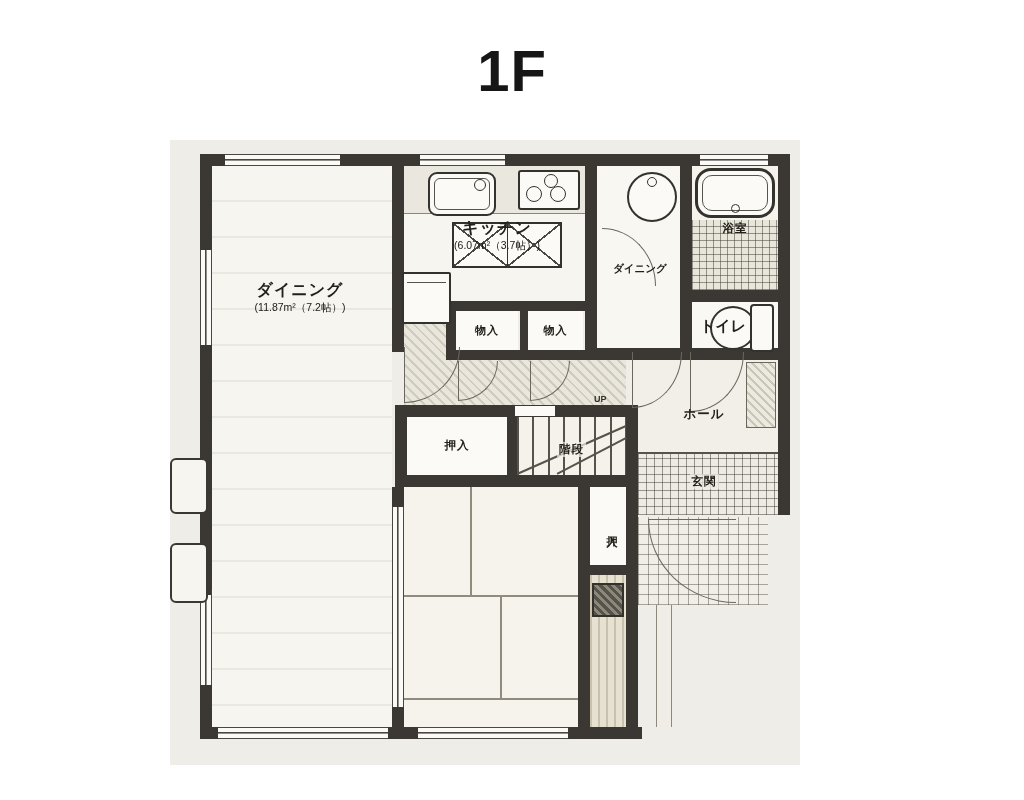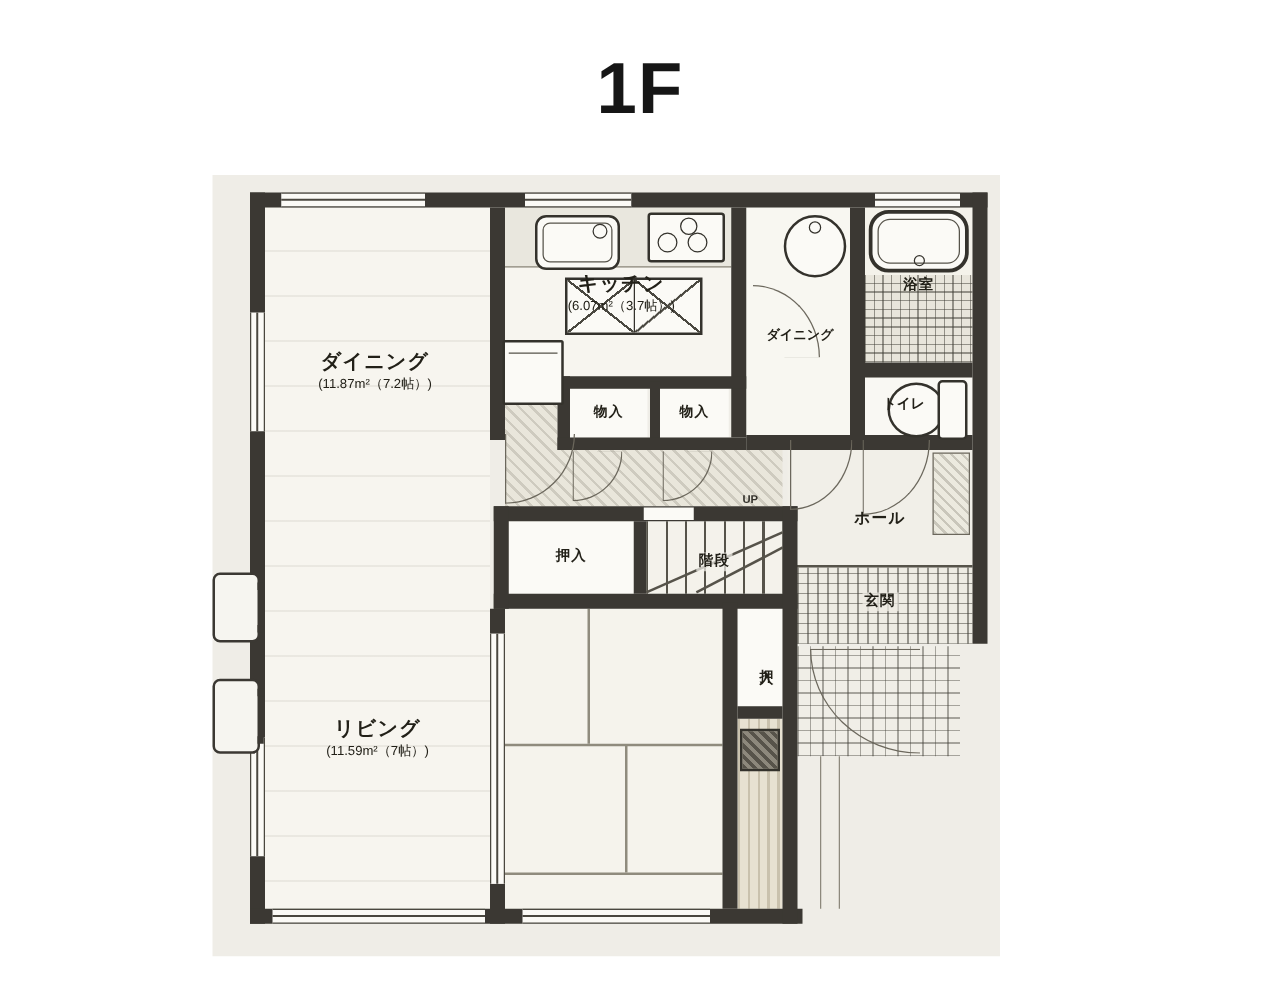--- a/index.html
+++ b/index.html
@@ -195,32 +195,28 @@
   <div class="acunit abs" style="left:0px;top:403px;width:34px;height:56px;"></div>
 
   <div class="lab" style="left:40px;top:140px;width:180px;">
     <div class="nm">ダイニング</div>
     <div class="ar">(11.87m²（7.2帖）)</div>
   </div>
   <div class="lab" style="left:247px;top:78px;width:160px;">
     <div class="nm">キッチン</div>
     <div class="ar">(6.07m²（3.7帖）)</div>
   </div>
-  <div class="lab" style="left:42px;top:434px;width:180px;">
-    <div class="nm">リビング</div>
-    <div class="ar">(11.59m²（7帖）)</div>
-  </div>
   <div class="lab" style="left:427px;top:122px;width:86px;">
     <div class="nm" style="font-size:10.5px;letter-spacing:0;">ダイニング</div>
   </div>
   <div class="lab" style="left:522px;top:82px;width:86px;">
     <div class="nm" style="font-size:11.5px;font-family:Liberation Mono, monospace;">浴室</div>
   </div>
   <div class="lab" style="left:516px;top:176px;width:74px;">
-    <div class="nm" style="font-size:11px;letter-spacing:0;">トイレ</div>
+    <div class="nm" style="font-size:15px;letter-spacing:0;">トイレ</div>
   </div>
   <div class="lab" style="left:286px;top:183px;width:62px;">
     <div class="nm" style="font-size:11px;">物入</div>
   </div>
   <div class="lab" style="left:358px;top:183px;width:55px;">
     <div class="nm" style="font-size:11px;">物入</div>
   </div>
   <div class="lab" style="left:237px;top:298px;width:100px;">
     <div class="nm" style="font-size:11.5px;">押入</div>
   </div>

